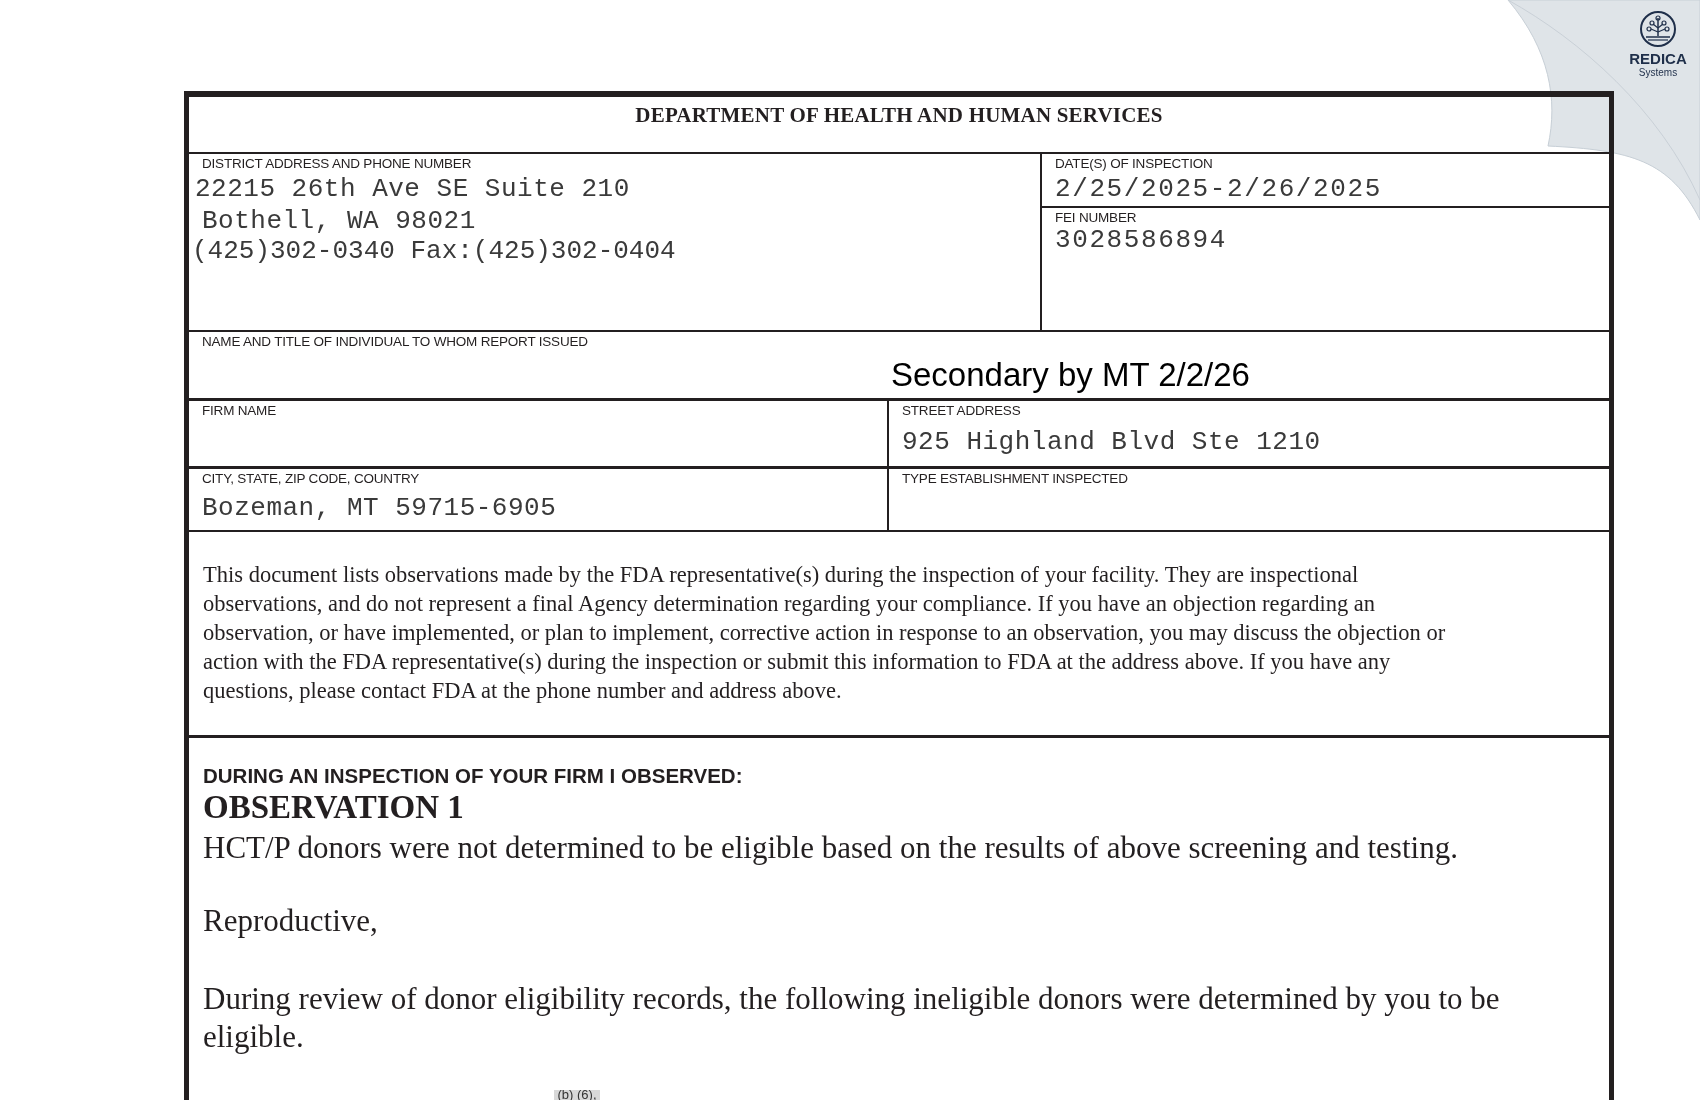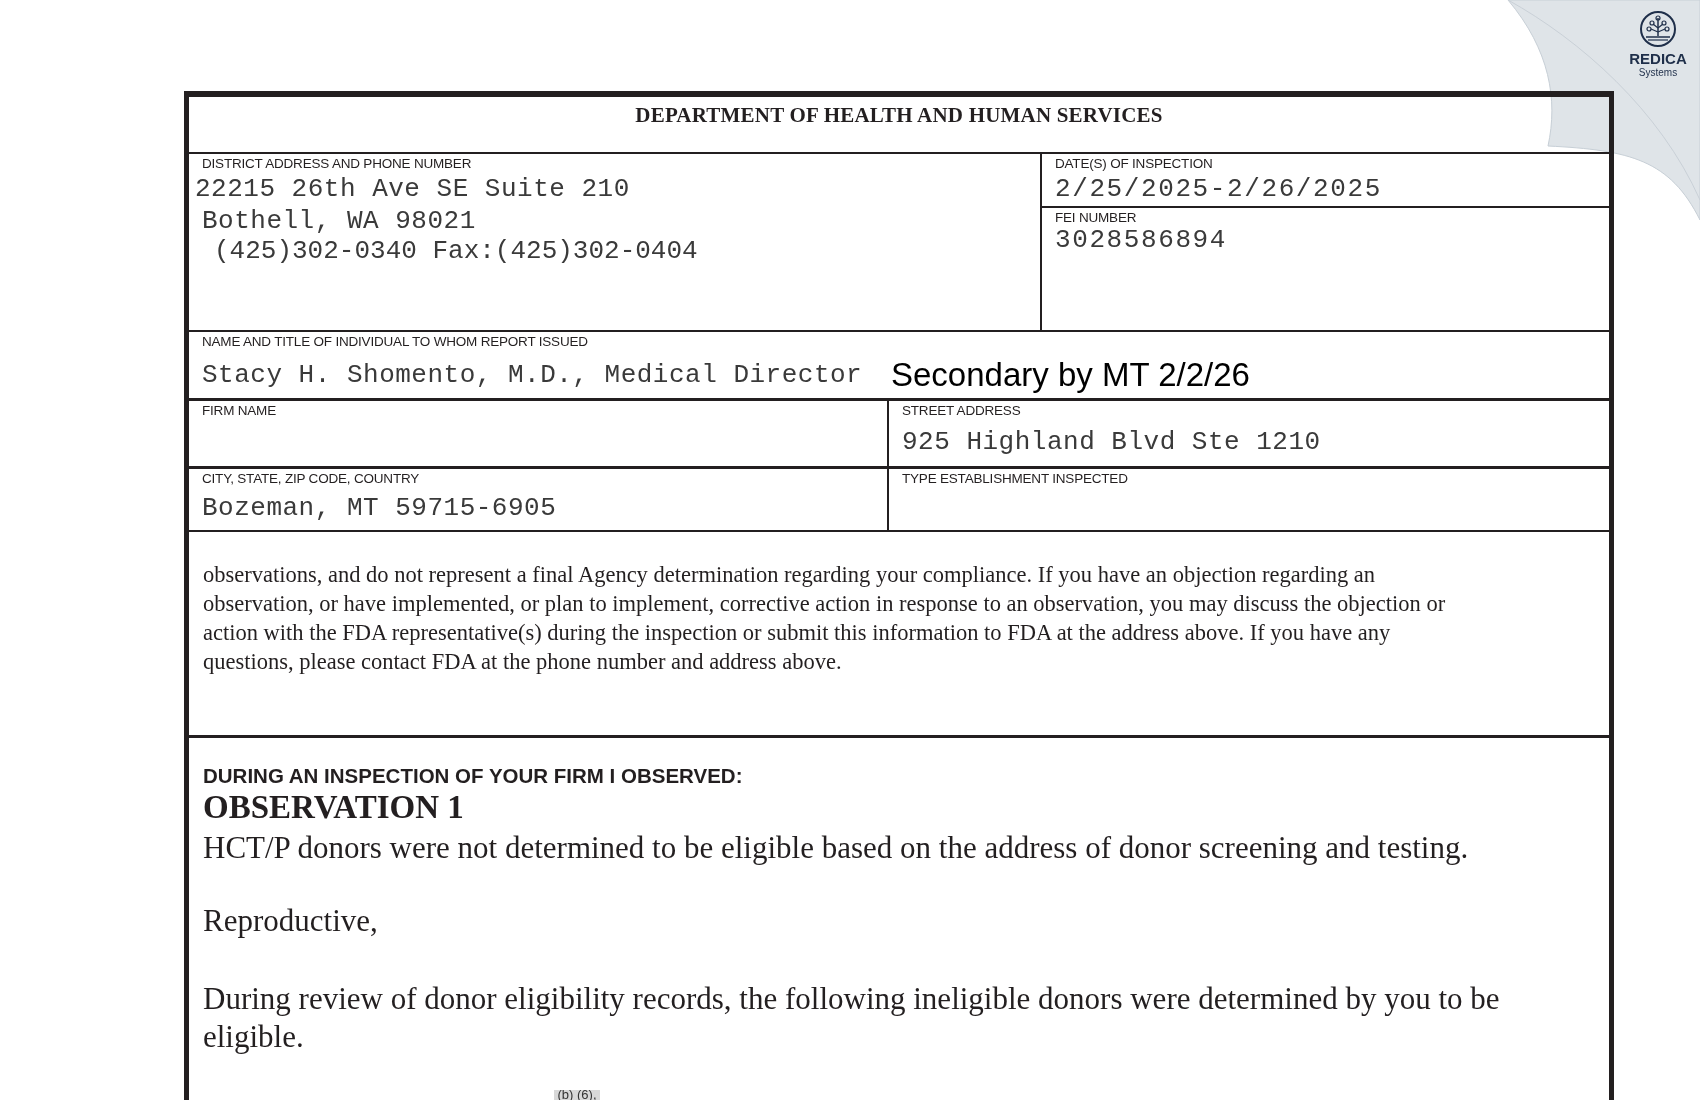--- a/index.html
+++ b/index.html
@@ -62,48 +62,48 @@
   <div class="hline" style="left:0; right:0; top:369px; height:2.5px;"></div>
   <div class="hline" style="left:0; right:0; top:433px; height:1.5px;"></div>
   <div class="hline" style="left:0; right:0; top:638px; height:2.5px;"></div>
 
   <div class="vline" style="left:851px; top:55px; height:178px;"></div>
   <div class="vline" style="left:698px; top:301px; height:134px; width:1.5px;"></div>
 
   <div class="label sans" style="left:13px; top:59px;">DISTRICT ADDRESS AND PHONE NUMBER</div>
   <div class="val mono" style="left:6px; top:77px;">22215 26th Ave SE Suite 210</div>
   <div class="val mono" style="left:13px; top:109px;">Bothell, WA 98021</div>
-  <div class="val mono" style="left:25px; top:139px; letter-spacing:0;text-align:center;">(425)302-0340 Fax:(425)302-0404</div>
+  <div class="val mono" style="left:3px; top:139px; letter-spacing:0;text-align:center;">(425)302-0340 Fax:(425)302-0404</div>
 
   <div class="label sans" style="left:866px; top:59px;">DATE(S) OF INSPECTION</div>
   <div class="val mono" style="left:866px; top:77px; letter-spacing:1.6px;">2/25/2025-2/26/2025</div>
   <div class="label sans" style="left:866px; top:113px;">FEI NUMBER</div>
   <div class="val mono" style="left:866px; top:128px; letter-spacing:1.6px;">3028586894</div>
 
   <div class="label sans" style="left:13px; top:237px;">NAME AND TITLE OF INDIVIDUAL TO WHOM REPORT ISSUED</div>
-  <div class="val mono" style="left:13px; top:263px;">Stacy H. Shomento, M.D., Medical Director</div>
 
   <div class="label sans" style="left:13px; top:306px;">FIRM NAME</div>
   <div class="label sans" style="left:713px; top:306px;">STREET ADDRESS</div>
   <div class="val mono" style="left:713px; top:330px;">925 Highland Blvd Ste 1210</div>
 
   <div class="label sans" style="left:13px; top:374px;">CITY, STATE, ZIP CODE, COUNTRY</div>
   <div class="val mono" style="left:13px; top:396px;">Bozeman, MT 59715-6905</div>
   <div class="label sans" style="left:713px; top:374px;">TYPE ESTABLISHMENT INSPECTED</div>
 
   <div class="disclaimer serif" style="top:463px;">
+    <div>This document lists observations made by the FDA representative(s) during the inspection of your facility. They are inspectional</div>
     <div>observations, and do not represent a final Agency determination regarding your compliance. If you have an objection regarding an</div>
     <div>observation, or have implemented, or plan to implement, corrective action in response to an observation, you may discuss the objection or</div>
     <div>action with the FDA representative(s) during the inspection or submit this information to FDA at the address above. If you have any</div>
     <div>questions, please contact FDA at the phone number and address above.</div>
   </div>
 
   <div class="observed sans" style="top:667px;">DURING AN INSPECTION OF YOUR FIRM I OBSERVED:</div>
   <div class="obs-title serif" style="top:692px;">OBSERVATION 1</div>
-  <div class="obs-text serif" style="top:733px;">HCT/P donors were not determined to be eligible based on the address of donor screening and testing.</div>
+  <div class="obs-text serif" style="top:733px;">HCT/P donors were not determined to be eligible based on the results of above screening and testing.</div>
   <div class="obs-text serif" style="top:806px;">Reproductive,</div>
   <div class="obs-text serif" style="top:884px;">During review of donor eligibility records, the following ineligible donors were determined by you to be</div>
   <div class="obs-text serif" style="top:922px;">eligible.</div>
 </div>
 
 <div class="stamp sans" style="left:891px; top:356px;">Secondary by MT 2/2/26</div>
 
 <div class="redact sans">(b) (6), (b</div>
 
 </body></html>

